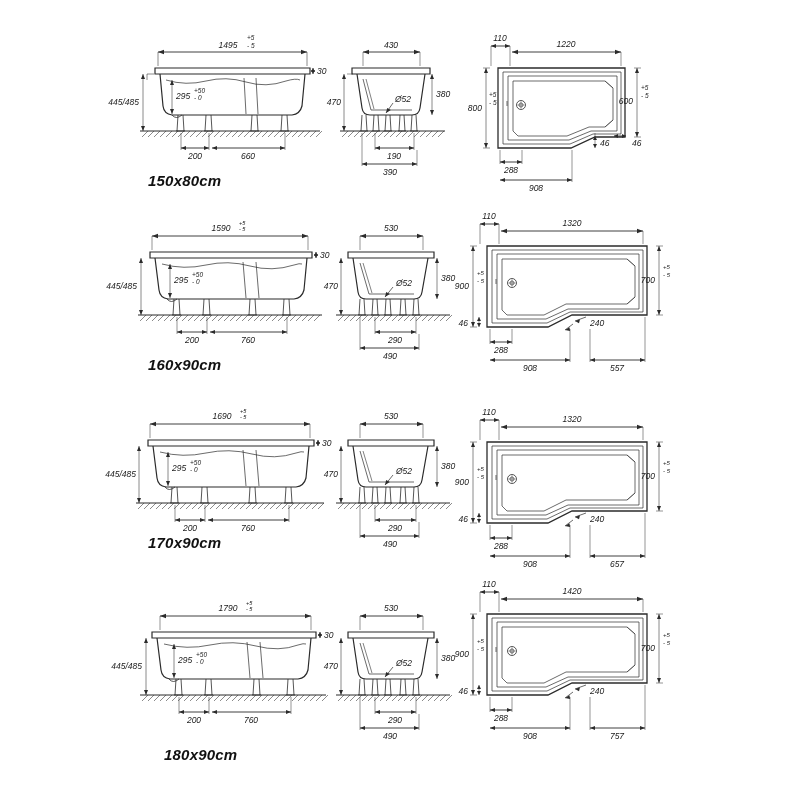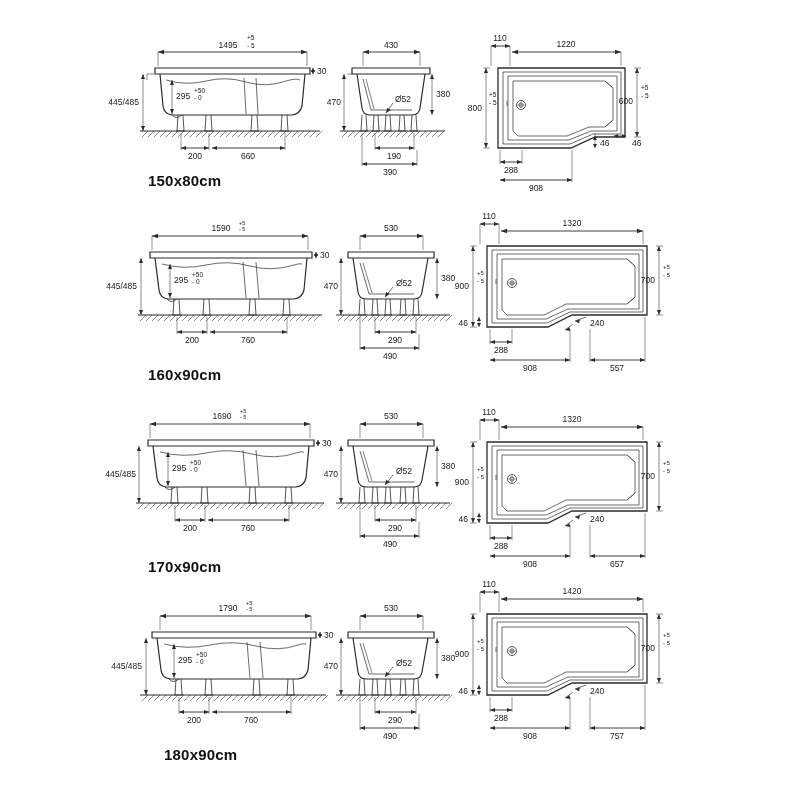--- a/index.html
+++ b/index.html
@@ -3,35 +3,35 @@
 <meta charset="utf-8">
 <title>Bath Technical Drawings</title>
 <style>
   html,body{margin:0;padding:0;background:#ffffff;}
   body{
     width:800px;height:800px;
     font-family:"Liberation Sans", sans-serif;
     color:#1a1a1a;
     overflow:hidden;
   }
-  #sheet{position:relative;width:700px;height:800px;background:#fff;}
+  #sheet{position:relative;width:700px;height:800px;background:#fff;font-style:italic;}
   .row{position:absolute;left:0;width:800px;height:200px;}
   .row-1{top:0}.row-2{top:190px}.row-3{top:392px}.row-4{top:570px}
   svg{display:block;}
   .title{
     position:absolute;
     font-weight:bold;
     font-size:15px;
     letter-spacing:.2px;
     color:#111;
     white-space:nowrap;
   }
   .t1{left:148px;top:172px}
-  .t2{left:148px;top:366px}
-  .t3{left:148px;top:558px}
+  .t2{left:148px;top:356px}
+  .t3{left:148px;top:534px}
   .t4{left:164px;top:746px}
 </style>
 </head>
 <body>
 
 <div id="sheet">
 
   <div class="row row-1">
     <svg width="800" height="200" viewBox="0 0 800 200">
       <g stroke="#2b2b2b" fill="none" stroke-width="0.9" font-family="Liberation Sans, sans-serif" font-size="8.5">

